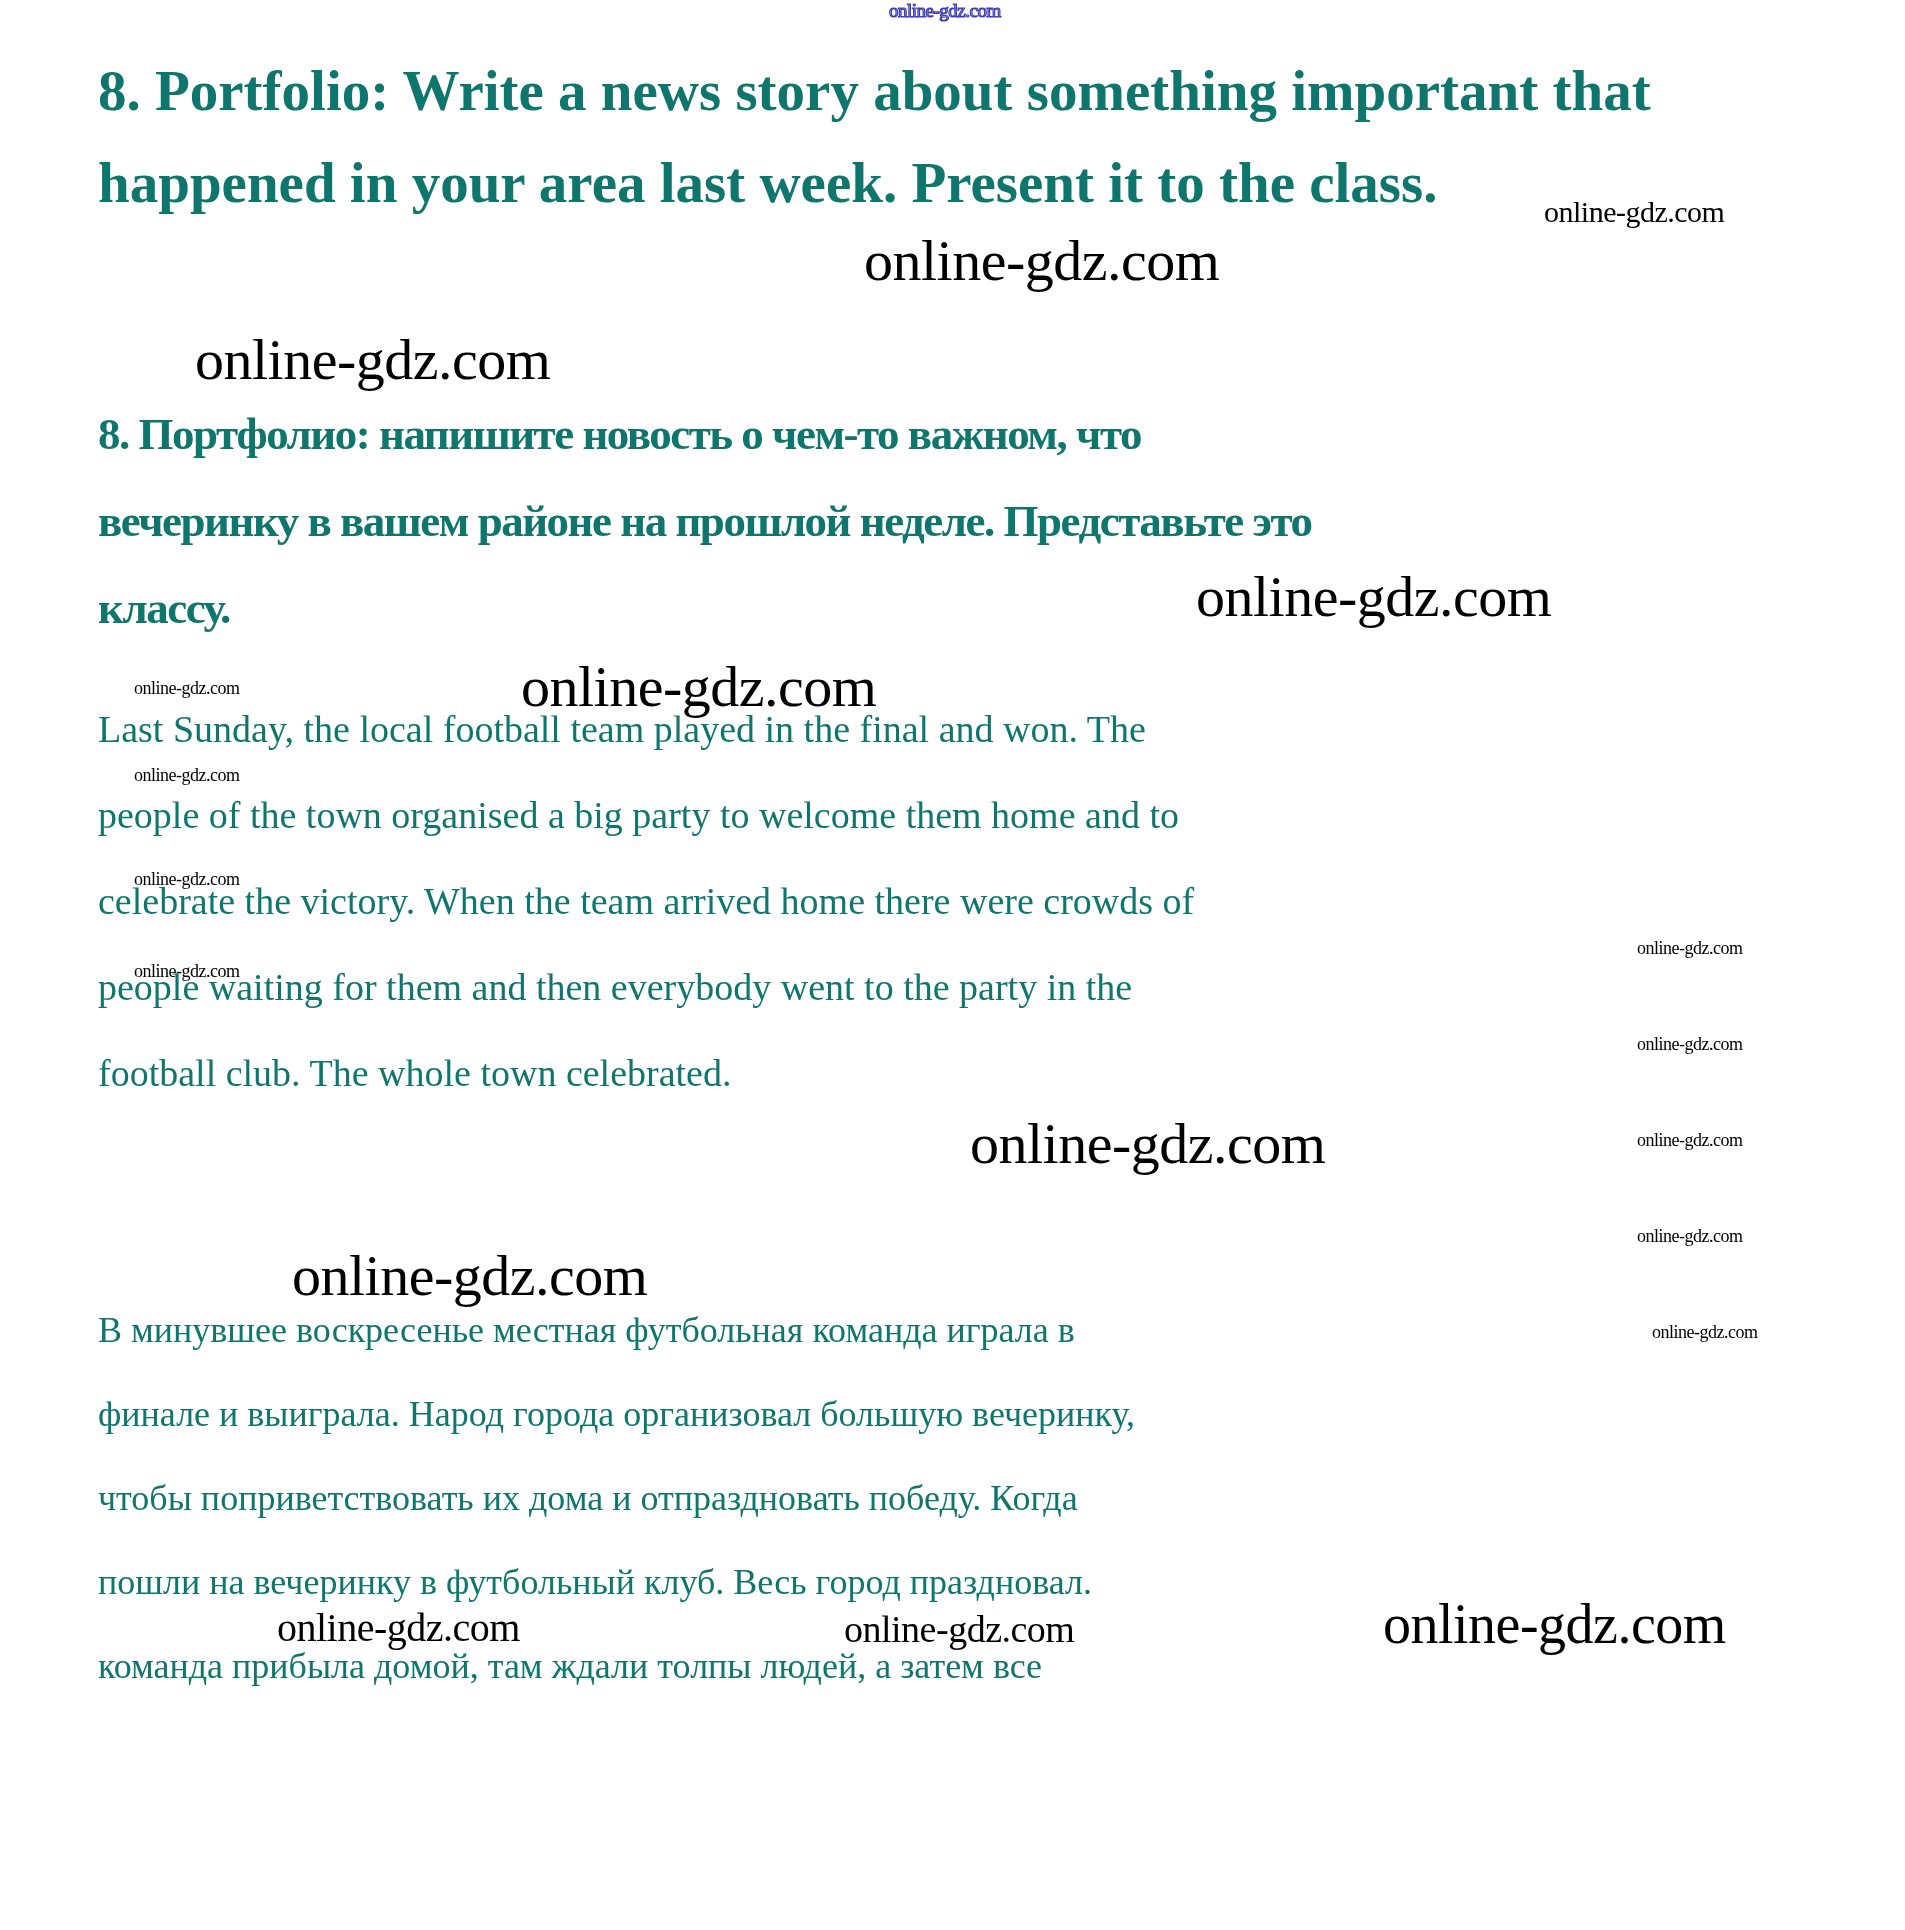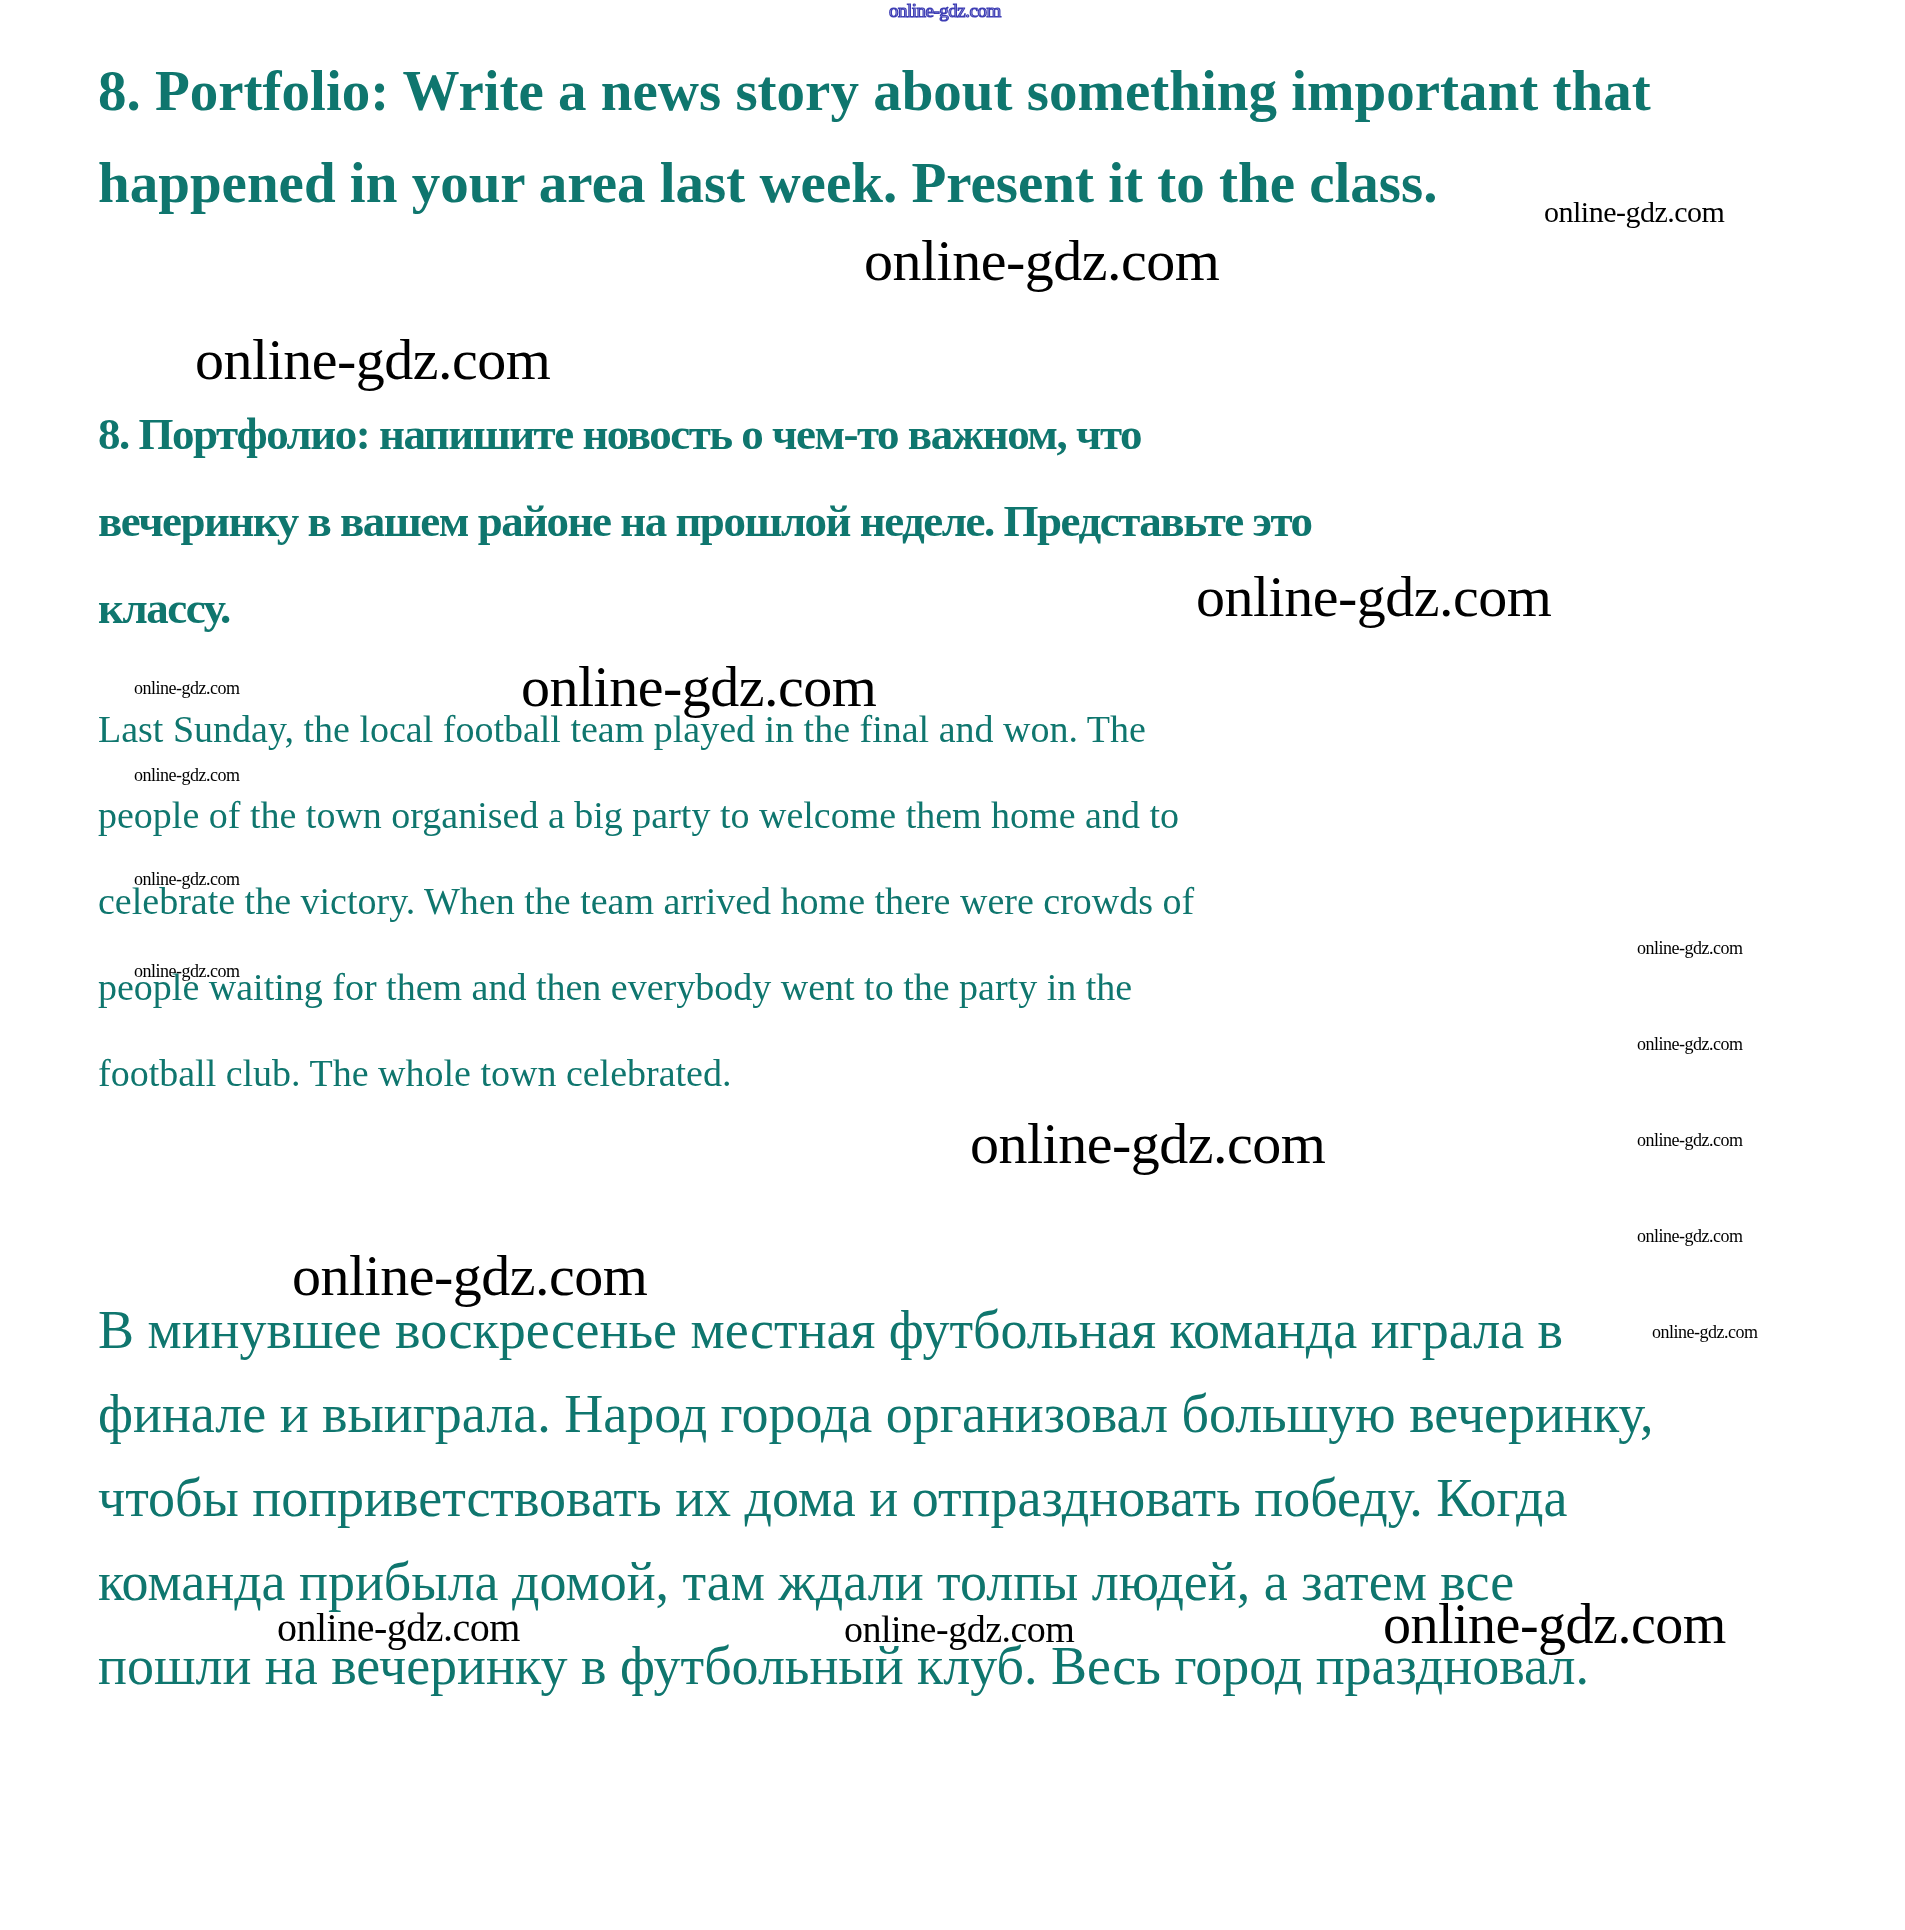--- a/index.html
+++ b/index.html
@@ -35,21 +35,21 @@
     font-weight: bold;
     letter-spacing: -1.5px;
   }
   .p-en {
     top: 686px;
     font-size: 38px;
     line-height: 86px;
   }
   .p-ru {
     top: 1288px;
-    font-size: 54px;
+    font-size: 36px;
     line-height: 84px;
   }
   .wm {
     position: absolute;
     font-family: Liberation Serif, serif;
     color: #000000;
     white-space: nowrap;
     line-height: 1.1;
     letter-spacing: -0.5px;
   }
@@ -79,22 +79,22 @@
       <div class="tline">people of the town organised a big party to welcome them home and to</div>
       <div class="tline">celebrate the victory. When the team arrived home there were crowds of</div>
       <div class="tline">people waiting for them and then everybody went to the party in the</div>
       <div class="tline">football club. The whole town celebrated.</div>
     </div>
 
   <div class="textblock p-ru">
       <div class="tline">В минувшее воскресенье местная футбольная команда играла в</div>
       <div class="tline">финале и выиграла. Народ города организовал большую вечеринку,</div>
       <div class="tline">чтобы поприветствовать их дома и отпраздновать победу. Когда</div>
+      <div class="tline">пошли на вечеринку в футбольный клуб. Весь город праздновал.</div>
       <div class="tline">команда прибыла домой, там ждали толпы людей, а затем все</div>
-      <div class="tline">пошли на вечеринку в футбольный клуб. Весь город праздновал.</div>
     </div>
 
   <span class="wm wm-blue" style="left:889px; top:1px;    font-size:19px;">online-gdz.com</span>
   <span class="wm" style="left:1544px; top:195px;  font-size:30px;">online-gdz.com</span>
   <span class="wm" style="left:864px;  top:229px;  font-size:58px;">online-gdz.com</span>
   <span class="wm" style="left:195px;  top:328px;  font-size:58px;">online-gdz.com</span>
   <span class="wm" style="left:1196px; top:565px;  font-size:58px;">online-gdz.com</span>
   <span class="wm" style="left:521px;  top:655px;  font-size:58px;">online-gdz.com</span>
   <span class="wm" style="left:134px;  top:679px;  font-size:18px;">online-gdz.com</span>
   <span class="wm" style="left:134px;  top:766px;  font-size:18px;">online-gdz.com</span>

